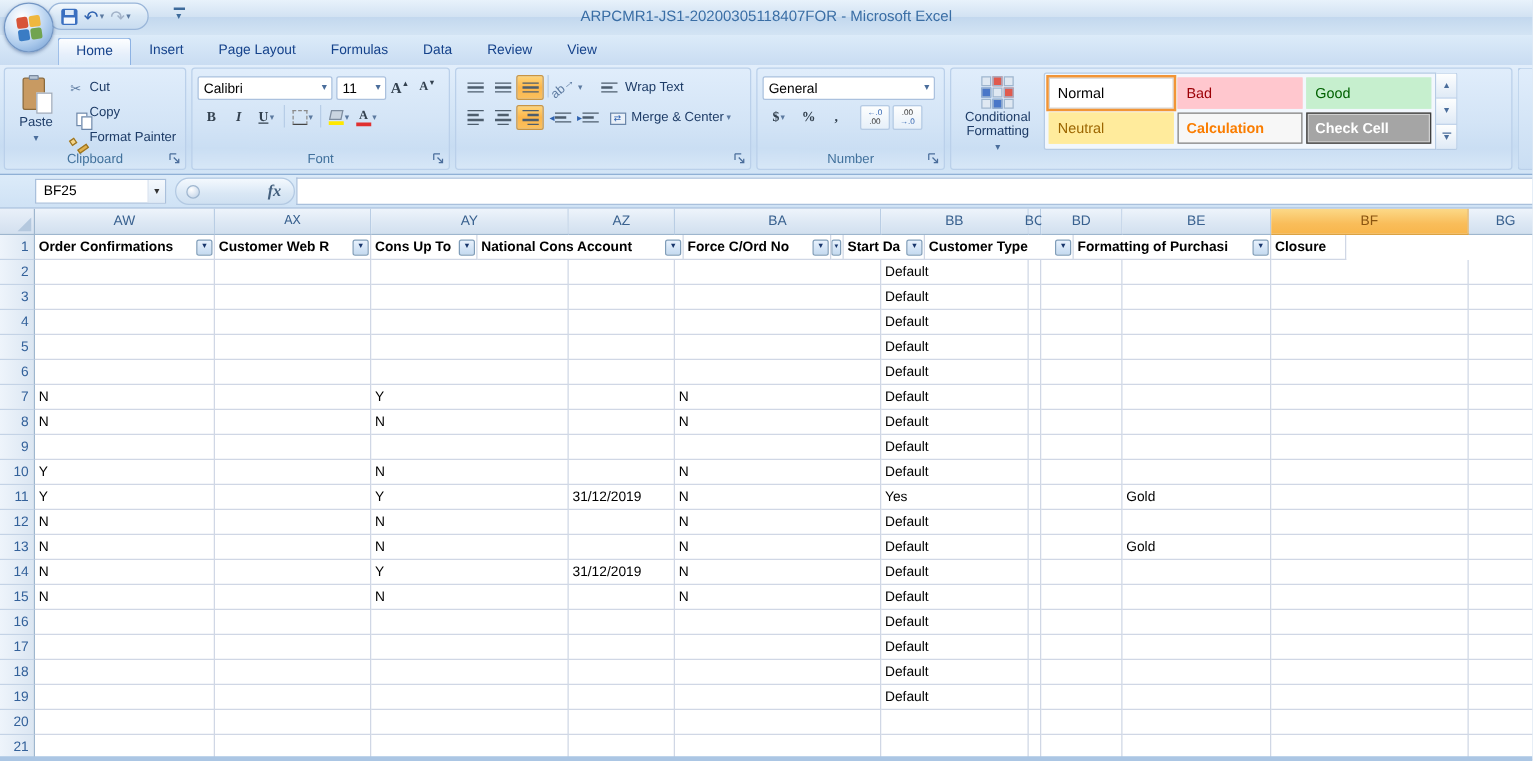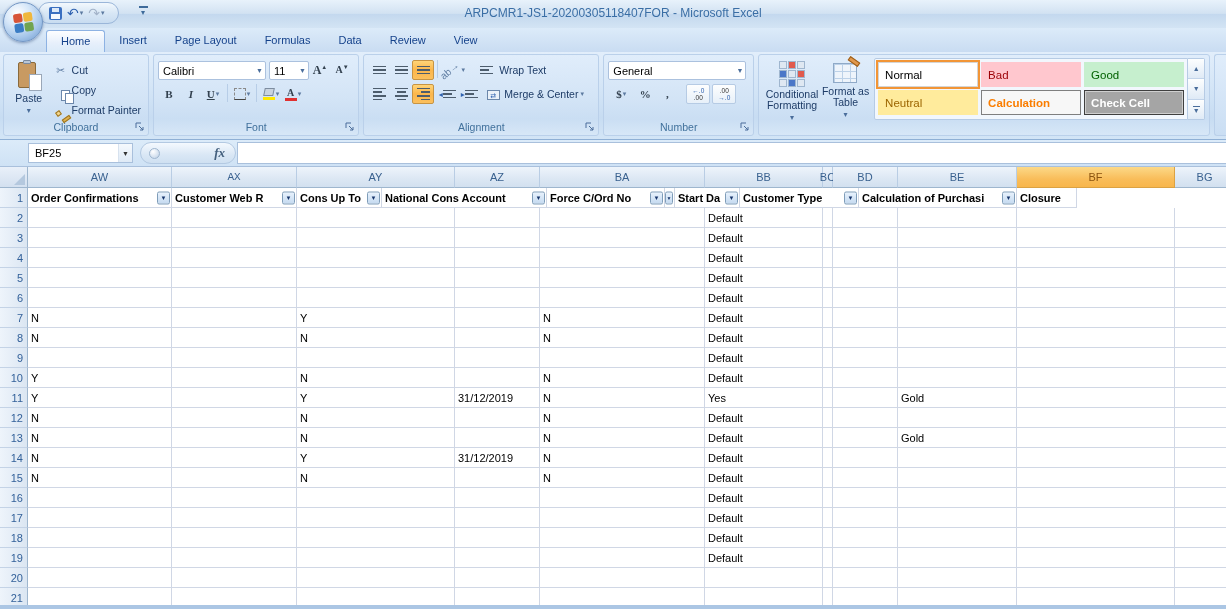--- a/index.html
+++ b/index.html
@@ -385,21 +385,20 @@
               <i></i>
             </span>
           </div>
         <div style="width:4px;"></div>
         <div class="smallbtn drop-side">
             <span class="ic"><span style="display:inline-block;width:13px;height:10px;border:1px solid #6b87ab;background:#eaf1f9;font-size:7px;line-height:9px;color:#2f62b0;">⇄</span></span>
             <span>Merge &amp; Center</span>
             <span class="mini-drop" style="margin-left:2px;">▾</span>
           </div>
       </div>
-      <div class="group-label">Alignment</div>
       <svg class="launcher" viewBox="0 0 11 11">
           <path d="M1 1 H6 M1 1 V6" stroke="#4a6d9b" fill="none"></path>
           <path d="M4 4 L8 8 M8 5 V8 H5" stroke="#4a6d9b" fill="none"></path>
         </svg>
     </div>
 
     <div class="group" style="width:152px;">
       <div class="btnrow">
         <div class="combo" style="width:138px;">
             <span>General</span>
@@ -442,27 +441,20 @@
               <i class="r"></i>
               <i></i>
               <i class="b"></i>
               <i></i>
               <i class="r"></i>
               <i></i>
               <i class="b"></i>
               <i></i>
             </span>
           <span>Conditional Formatting</span>
-        </div>
-        <div class="bigbtn drop-after" style="width:56px;">
-          <span class="ftab-ic">
-              <span class="gridt"></span>
-              <span class="brsh"></span>
-            </span>
-          <span>Format as Table</span>
         </div>
         <div class="gallery" style="margin-left:4px;">
           <div class="gal-cells" id="gallery">
               <div class="gal-cell" style="background: rgb(255, 255, 255); color: rgb(0, 0, 0); border-color: rgb(213, 213, 213); outline: rgb(242, 149, 54) solid 2px; outline-offset: 0px;">Normal</div>
               <div class="gal-cell" style="background: rgb(255, 199, 206); color: rgb(156, 0, 6); border-color: rgb(255, 199, 206);">Bad</div>
               <div class="gal-cell" style="background: rgb(198, 239, 206); color: rgb(0, 97, 0); border-color: rgb(198, 239, 206);">Good</div>
               <div class="gal-cell" style="background: rgb(255, 235, 156); color: rgb(156, 101, 0); border-color: rgb(255, 235, 156);">Neutral</div>
               <div class="gal-cell" style="background: rgb(247, 247, 247); color: rgb(250, 125, 0); border-color: rgb(127, 127, 127); font-weight: bold;">Calculation</div>
               <div class="gal-cell" style="background: rgb(165, 165, 165); color: rgb(255, 255, 255); border-color: rgb(63, 63, 63); font-weight: bold; box-shadow: rgb(207, 207, 207) 0px 0px 0px 1px inset;">Check Cell</div>
             </div>
@@ -534,21 +526,21 @@
           </div>
           <div class="cell" style="width: 65px;">
             <span>Start Da</span>
             <span class="filterbtn">▼</span>
           </div>
           <div class="cell" style="width: 119px;">
             <span>Customer Type</span>
             <span class="filterbtn">▼</span>
           </div>
           <div class="cell" style="width: 158px;">
-            <span>Calculation of Purchasi</span>
+            <span>Formatting of Purchasi</span>
             <span class="filterbtn">▼</span>
           </div>
           <div class="cell" style="width: 60px;">
             <span>Closure</span>
           </div>
         </div>
         <div class="grow">
           <div class="rowh">2</div>
           <div class="cell" style="width: 144px;">
             <span></span>

